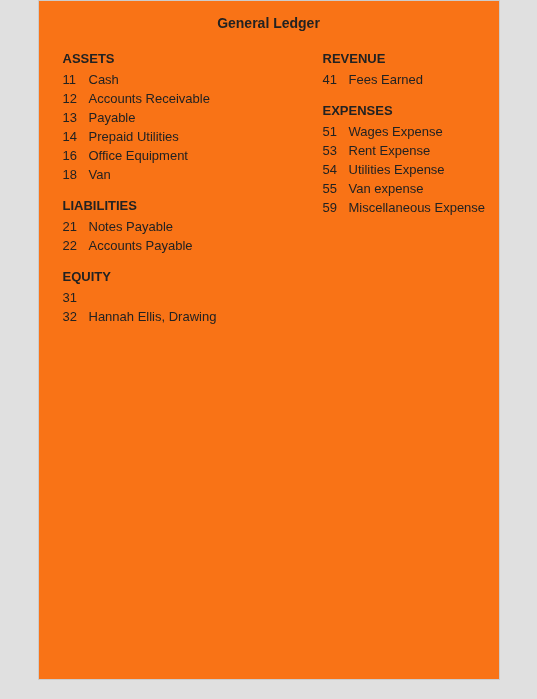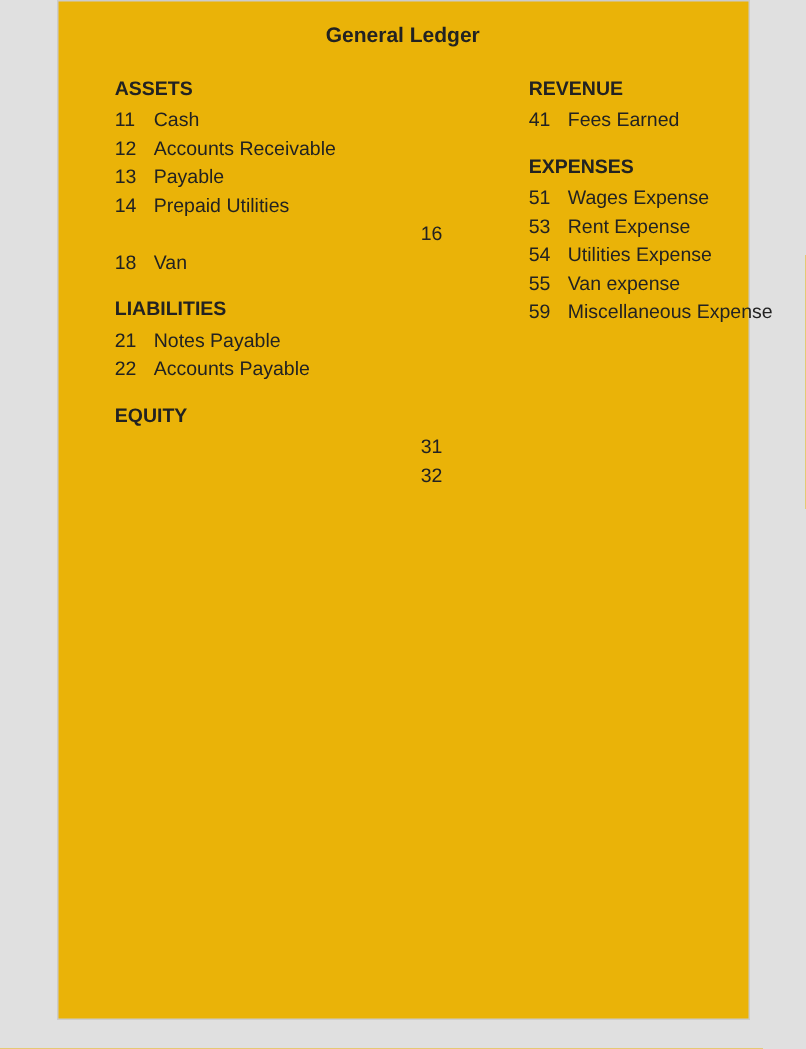--- a/index.html
+++ b/index.html
@@ -13,39 +13,39 @@
       min-height: 699px;
       background: #e0e0e0;
       font-family: Arial, sans-serif;
       font-size: 13px;
       color: #222;
     }
 
     .page-container {
       width: 462px;
       min-height: 680px;
-      background: #eab308;
+      background: #f97316;
       margin: 0 auto;
       padding: 14px 0 30px 0;
       border: 1px solid #ccc;
     }
 
     .page-title {
       text-align: center;
       font-weight: bold;
       font-size: 14px;
       margin-bottom: 18px;
     }
 
     .two-columns {
       display: flex;
       flex-direction: row;
       justify-content: flex-start;
-      padding: 0 38px;
-      gap: 16px;
+      padding: 0 24px;
+      gap: 0;
     }
 
     .left-col {
       width: 230px;
       flex-shrink: 0;
     }
 
     .right-col {
       width: 230px;
       flex-shrink: 0;
@@ -57,21 +57,20 @@
       font-size: 13px;
       margin-bottom: 6px;
       margin-top: 2px;
     }
 
     .account-item {
       display: flex;
       flex-direction: row;
       margin-bottom: 4px;
       font-size: 13px;
-      justify-content: flex-end;
     }
 
     .account-number {
       width: 26px;
       flex-shrink: 0;
       color: #222;
     }
 
     .account-name {
       flex: 1;
@@ -104,20 +103,21 @@
         <div class="account-item">
           <span class="account-number">13</span>
           <span class="account-name">Payable</span>
         </div>
         <div class="account-item">
           <span class="account-number">14</span>
           <span class="account-name">Prepaid Utilities</span>
         </div>
         <div class="account-item">
           <span class="account-number">16</span>
+          <span class="account-name">Office Equipment</span>
         </div>
         <div class="account-item">
           <span class="account-number">18</span>
           <span class="account-name">Van</span>
         </div>
       </div>
 
       <div class="section-gap">
         <div class="section-header">LIABILITIES</div>
         <div>
@@ -133,20 +133,21 @@
       </div>
 
       <div class="section-gap">
         <div class="section-header">EQUITY</div>
         <div>
           <div class="account-item">
             <span class="account-number">31</span>
           </div>
           <div class="account-item">
             <span class="account-number">32</span>
+            <span class="account-name">Hannah Ellis, Drawing</span>
           </div>
         </div>
       </div>
 
     </div>
 
     <div class="right-col">
 
       <div class="section-header">REVENUE</div>
       <div>

